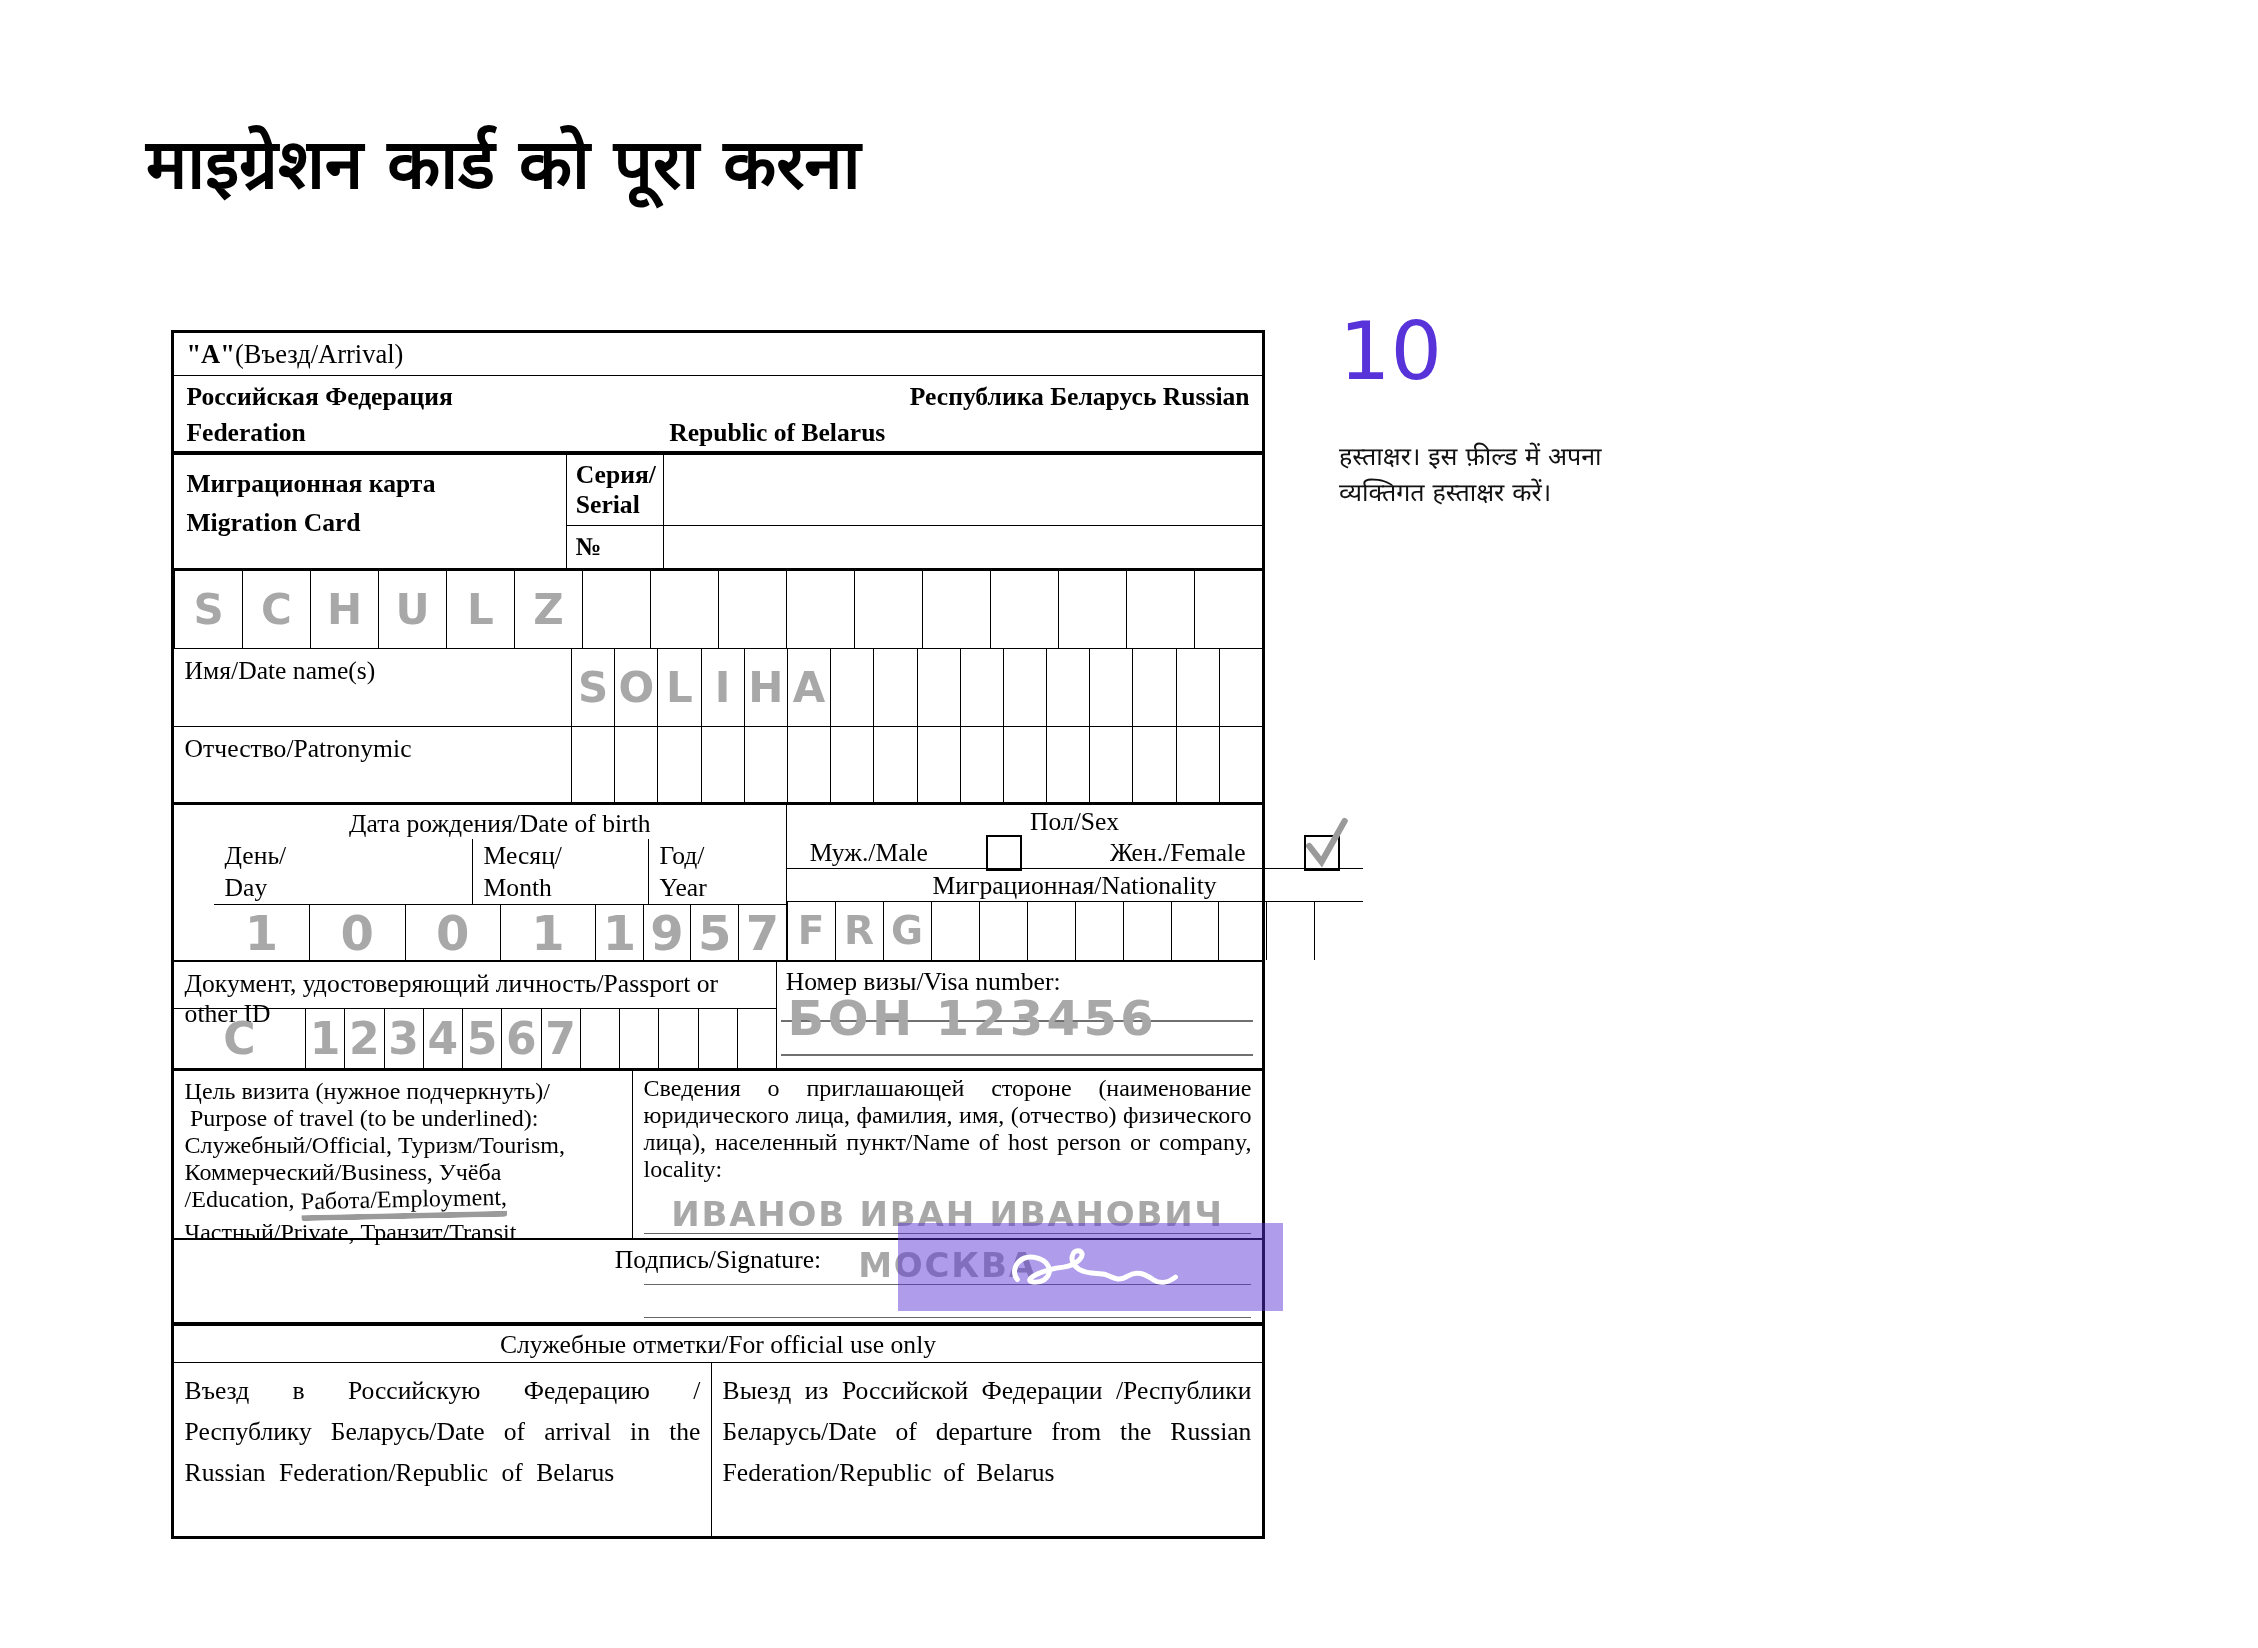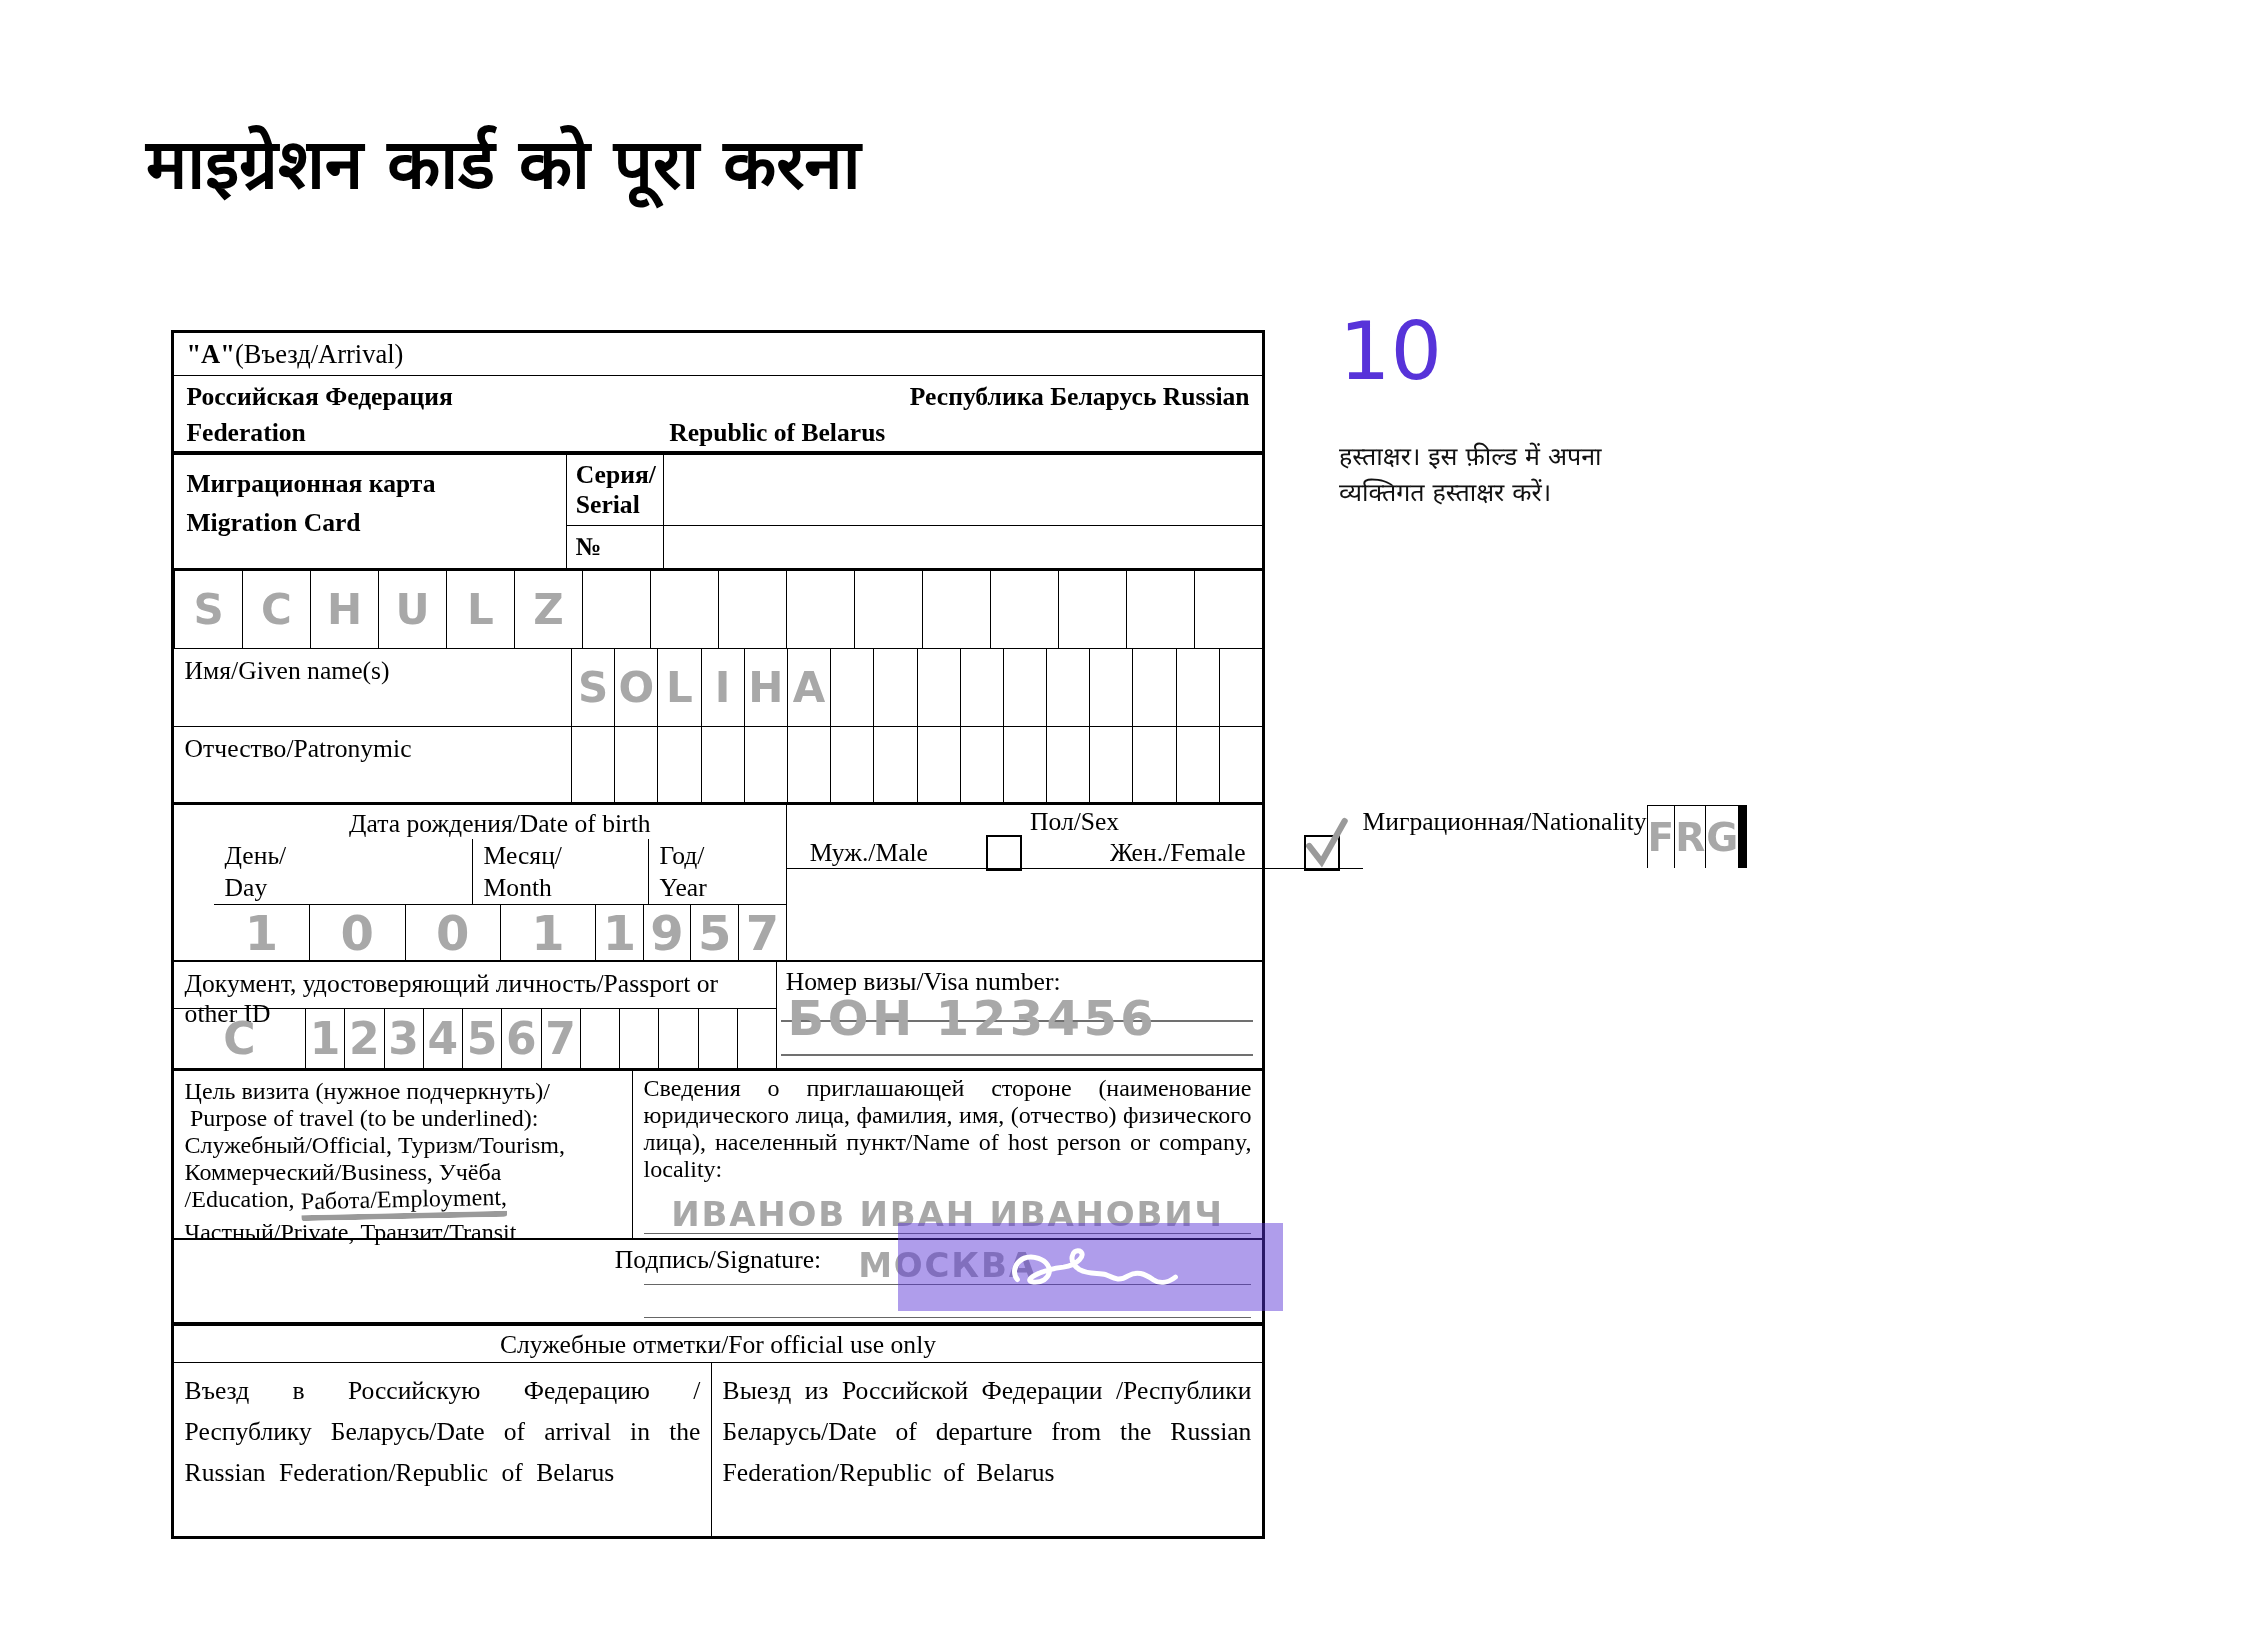--- a/index.html
+++ b/index.html
@@ -47,21 +47,21 @@
   .dmy>div{box-sizing:border-box;padding:1.8px 0 0 10.6px;line-height:32px;}
   .dmy .d{width:258px;}
   .dmy .m{width:176px;border-left:1.8px solid #000;}
   .dmy .y{flex:1;border-left:1.8px solid #000;}
   .date-cells{height:62px;border-top:1.8px solid #000;display:flex;}
   .date-cells .grid>div{font-size:48px;}
   .dgrid{width:258px;display:flex;}
   .mgrid{width:176px;display:flex;}
   .ygrid{flex:1;display:flex;}
   .dgrid>div:first-child,.date-cells .dgrid>div:first-child{border-left:none;}
-  .dob-right{flex:1;border-left:1.8px solid #000;display:flex;flex-direction:row;}
+  .dob-right{flex:1;border-left:1.8px solid #000;display:flex;flex-direction:column;}
   .sex-zone{height:64px;border-bottom:1.8px solid #000;position:relative;box-sizing:border-box;}
   .sex-title{text-align:center;padding-top:1.8px;}
   .sex-opts{display:flex;align-items:center;padding:0 23px;margin-top:-1.8px;gap:44px;}
   .cbox{width:32px;height:32px;border:2.6px solid #000;margin-left:14px;position:relative;display:inline-block;}
   .cbox svg{position:absolute;left:-3.5px;top:-23px;overflow:visible;}
   .sex-spacer{flex:1;}
   .nat-head{flex:1;text-align:center;padding-top:1.8px;}
   .nat-cells{height:62px;border-top:1.8px solid #000;display:flex;}
   .nat-cells .grid>div{font-size:39px;}
 
@@ -176,21 +176,21 @@
           <div></div>
           <div></div>
           <div></div>
           <div></div>
           <div></div>
           <div></div>
         </div>
     </div>
 
     <div class="row row-name">
-      <div class="name-label">Имя/Given name(s)</div>
+      <div class="name-label">Имя/Date name(s)</div>
       <div class="grid">
           <div>S</div>
           <div>O</div>
           <div>L</div>
           <div>I</div>
           <div>H</div>
           <div>A</div>
           <div></div>
           <div></div>
           <div></div>

